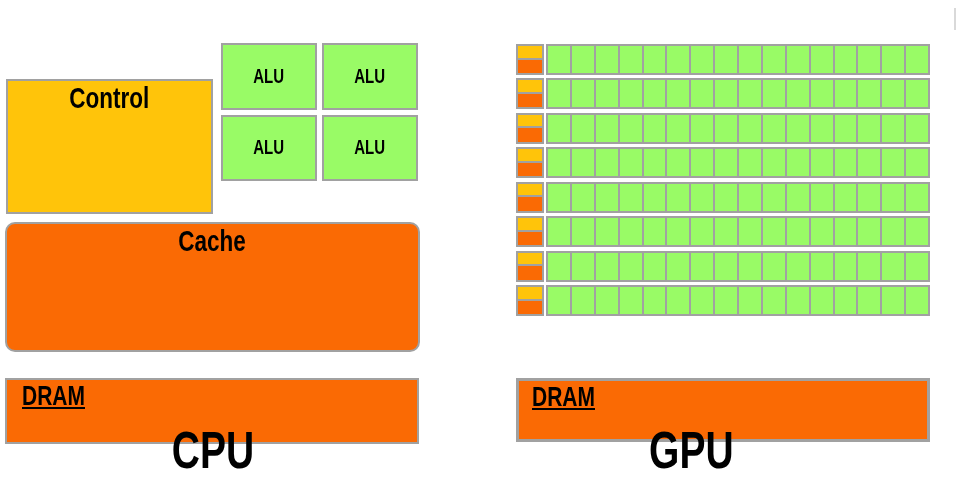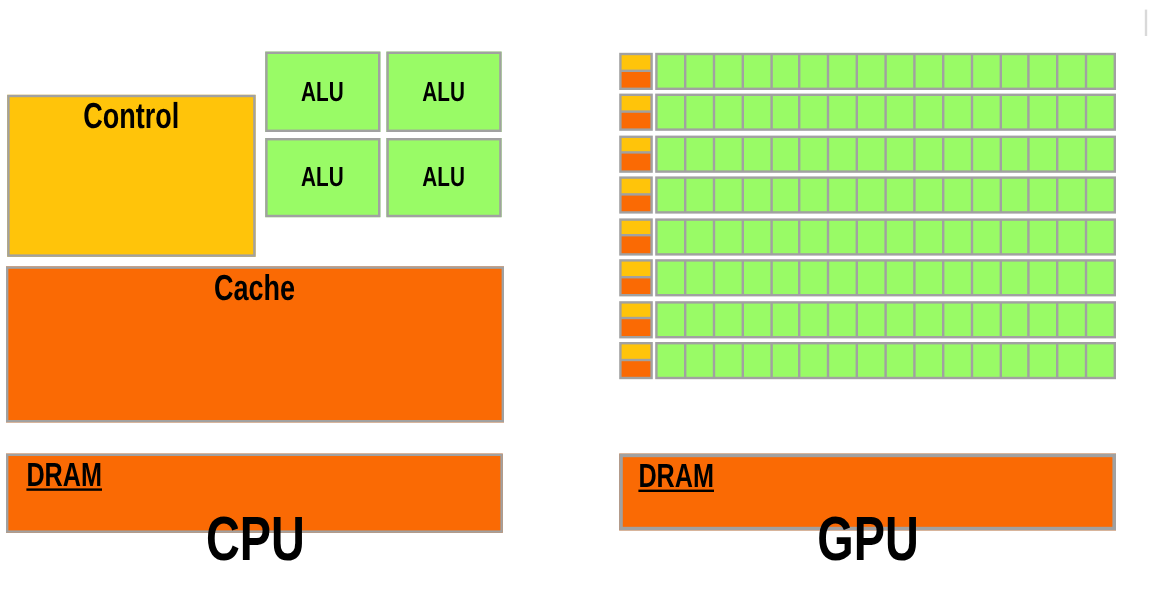--- a/index.html
+++ b/index.html
@@ -35,23 +35,23 @@
   .lbl-left { transform-origin:left center; }
 
   
   .control { left:6px; top:43px; width:207px; height:135px; background:var(--gold); font-size:30px; }
   .alu-grid {
     position:absolute; left:221px; top:43px; width:197px; height:138px;
     display:grid; grid-template-columns:1fr 1fr; grid-template-rows:1fr 1fr; gap:5px;
   }
   .alu {
     background:var(--green); border:2px solid var(--gray);
-    display:flex; align-items:center; justify-content:center; font-size:23px;
-  }
-  .cache { left:5px; top:186px; width:415px; height:130px; background:var(--orange); font-size:30px; }
+    display:flex; align-items:center; justify-content:center; font-size:20px;
+  }
+  .cache { left:5px; top:186px; width:415px; height:130px; background:var(--orange); font-size:30px;border-radius:10px; }
   .dram  { background:var(--orange); justify-content:flex-start; font-size:28px;text-decoration:underline; }
   .cpu-dram { left:5px; top:342px; width:414px; height:66px; padding-left:15px; }
 
   
   .gpu-grid {
     position:absolute; left:516px; top:44px; width:414px; height:272px;
     display:flex; flex-direction:column; justify-content:space-between;
   }
   .gpu-row { display:flex; height:31px; gap:2px; }
   .gpu-ctrl {
@@ -63,21 +63,21 @@
   .gpu-strip { flex:1; background:var(--gray); padding:2px; display:flex; gap:2px; }
   .gpu-cell { flex:1; background:var(--green); }
   .gpu-dram { left:516px; top:342px; width:414px; height:64px; border-width:3px; padding-left:13px; }
 
   
   .title {
     position:absolute; top:430px; text-align:center;
     font-size:52px; line-height:40px;
   }
   .cpu-title { left:5px;   width:415px; }
-  .gpu-title { left:516px; width:414px; }
+  .gpu-title { left:484px; width:414px; }
 
   
   .edge-artifact { position:absolute; left:954px; top:8px; width:2px; height:22px; background:var(--artifact); }
 </style>
 </head>
 <body>
 
 <div class="canvas">
 
   <section>

